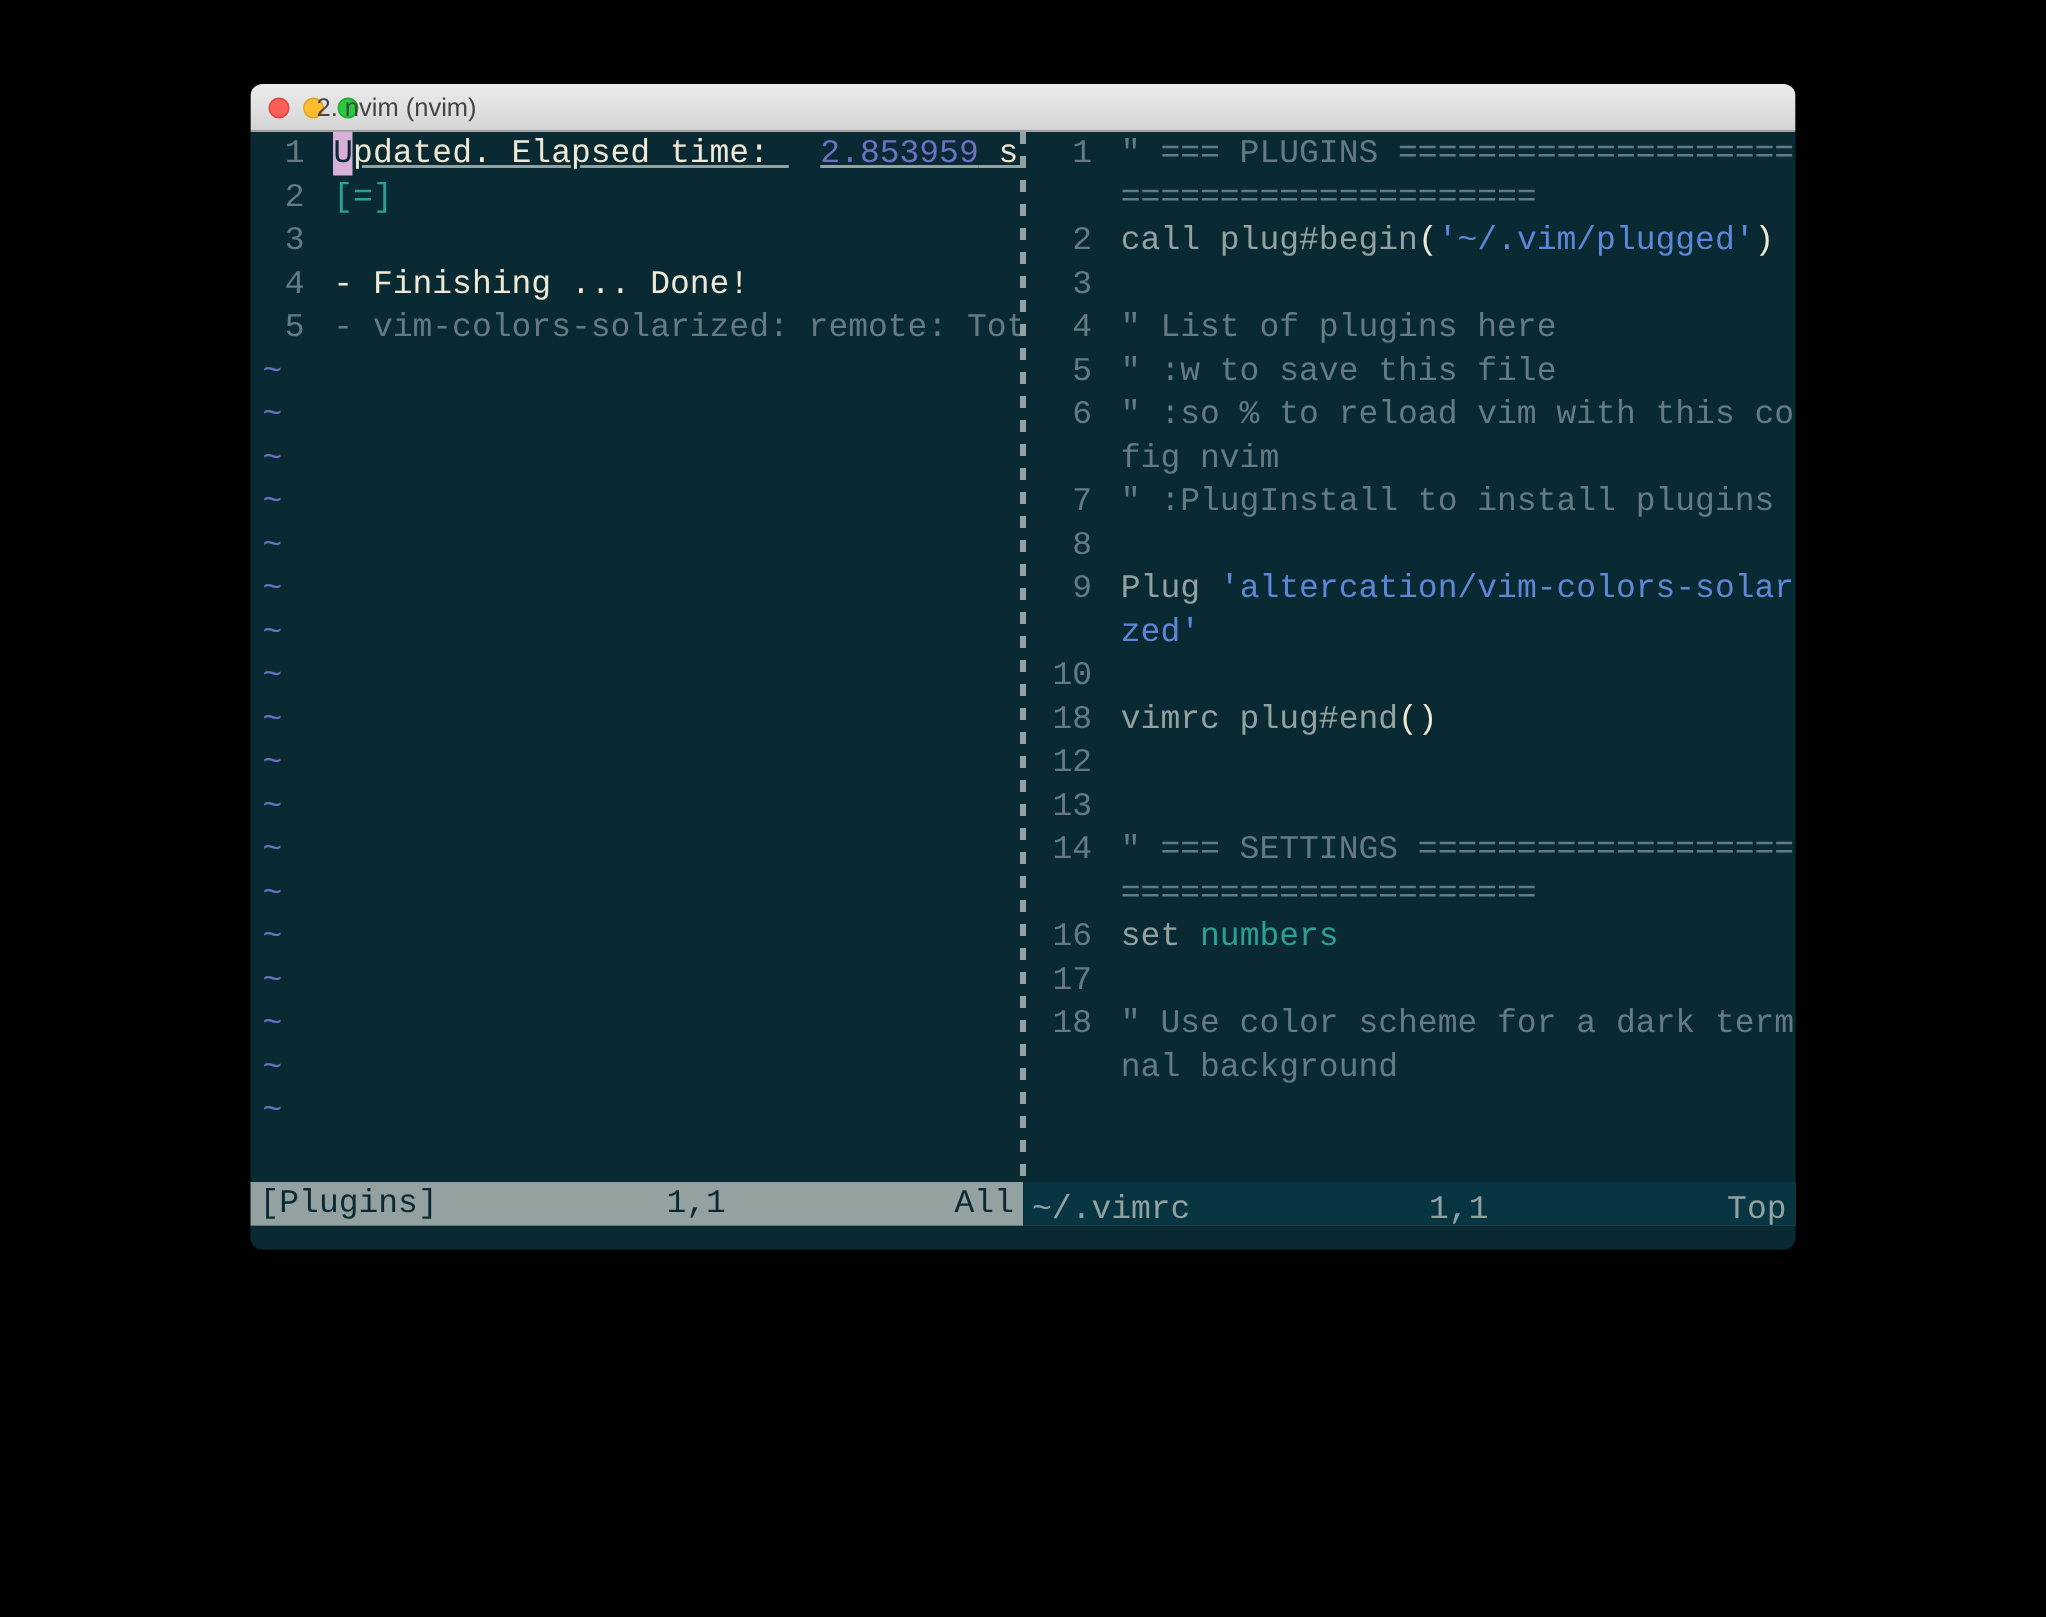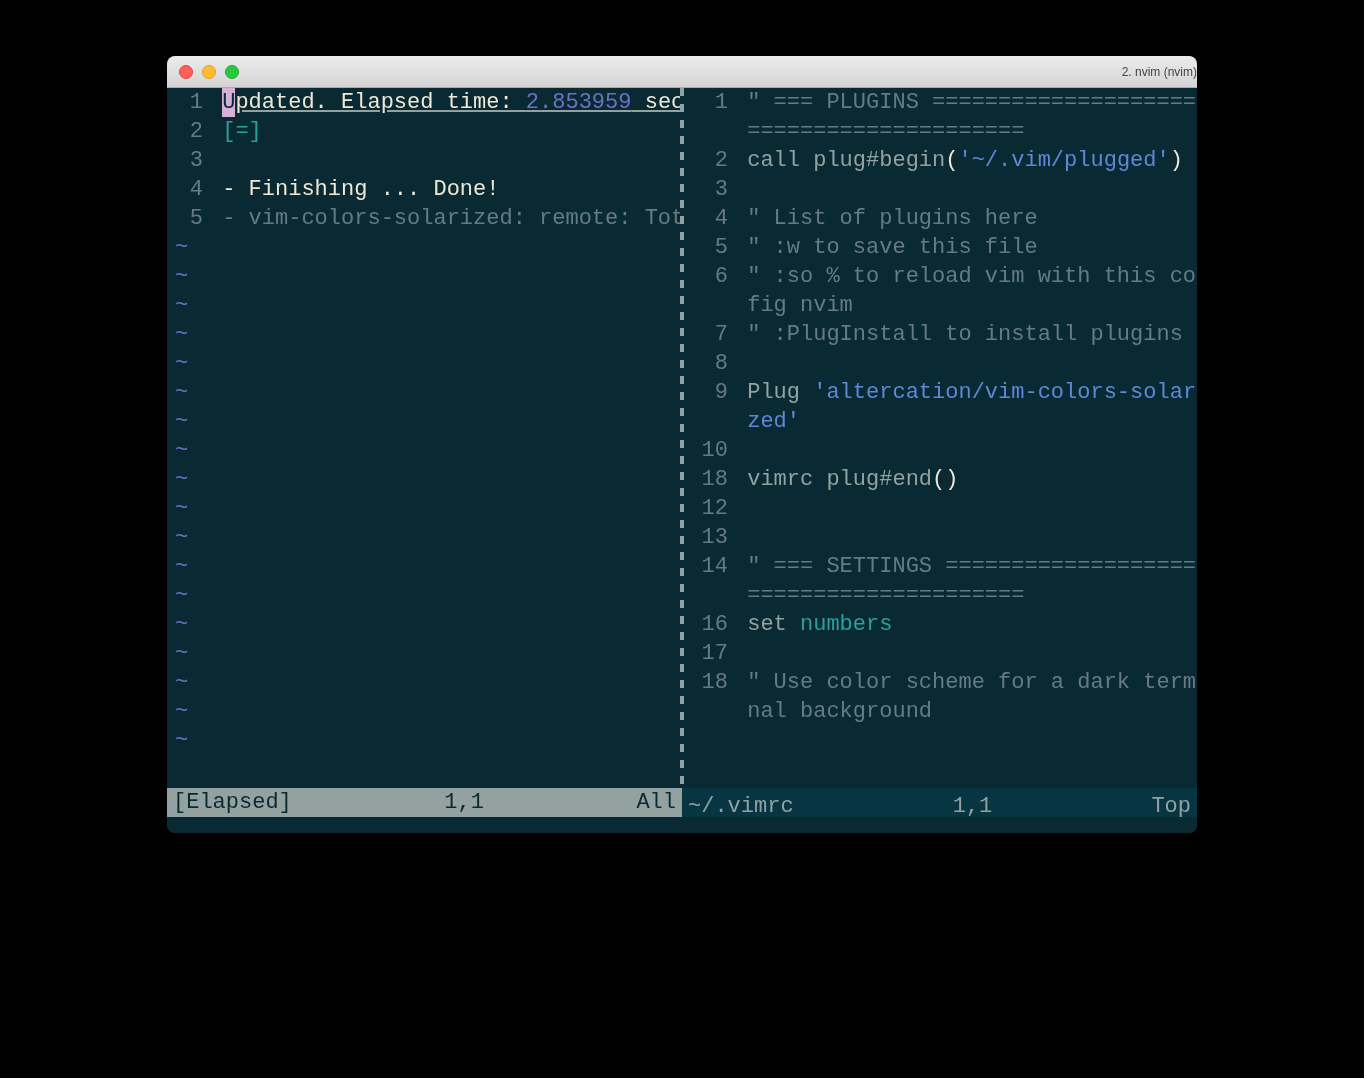--- a/index.html
+++ b/index.html
@@ -34,22 +34,22 @@
     gap: 9px;
     padding-left: 12px;
   }
   .dot { width: 14px; height: 14px; border-radius: 50%; }
   .dot.red { background: #ff5f57; border: 1px solid #e0443e; }
   .dot.yellow { background: #ffbd2e; border: 1px solid #dea123; }
   .dot.green { background: #28c940; border: 1px solid #1aab29; }
   .title {
     position: absolute;
     width: 100%;
-    text-align: right;
-    font-size: 12px;
+    text-align: left;
+    font-size: 17px;
     color: #444;
     font-family: -apple-system, BlinkMacSystemFont, "Helvetica Neue", sans-serif;
     pointer-events: none;
     padding-left: 44px;
   }
   .term {
     display: flex;
     background: #0a2a33;
     height: 700px;
     position: relative;
@@ -79,21 +79,21 @@
     color: #657b83;
     padding-right: 6px;
     flex-shrink: 0;
   }
   .ln-wide { width: 50px; }
   .txt { color: #93a1a1; }
   .cyan { color: #2aa198; }
   .grey { color: #657b83; }
   .yellow { color: #b58900; }
   .blue { color: #5f87d7; }
-  .violet { color: #6c71c4; }
+  .violet { color: #6c71c4; margin-left: 21px; }
   .white { color: #eee8d5; }
   .tilde { color: #6c71c4; padding-left: 8px; }
   .cursor {
     background: #d7afd7;
     color: #0a2a33;
   }
   .underline { text-decoration: underline; text-decoration-color: #93a1a1; }
   .statusbar {
     display: flex;
     background: #93a1a1;
@@ -181,21 +181,21 @@
         <div class="line"><span class="ln ln-wide"></span><span> </span><span class="grey">=====================</span></div>
         <div class="line"><span class="ln ln-wide">16</span><span> </span><span class="txt">set </span><span class="cyan">numbers</span></div>
         <div class="line"><span class="ln ln-wide">17</span><span> </span></div>
         <div class="line"><span class="ln ln-wide">18</span><span> </span><span class="grey">" Use color scheme for a dark termi</span></div>
         <div class="line"><span class="ln ln-wide"></span><span> </span><span class="grey">nal background</span></div>
       </div>
   </div>
 
   <div class="statusbar">
     <div class="status-left">
-      <span>[Elapsed]</span>
+      <span>[Plugins]</span>
       <span>1,1</span>
       <span>All</span>
     </div>
     <div class="status-right-inactive">
       <span>~/.vimrc</span>
       <span>1,1</span>
       <span>Top</span>
     </div>
   </div>
   <div class="spacer"></div>

